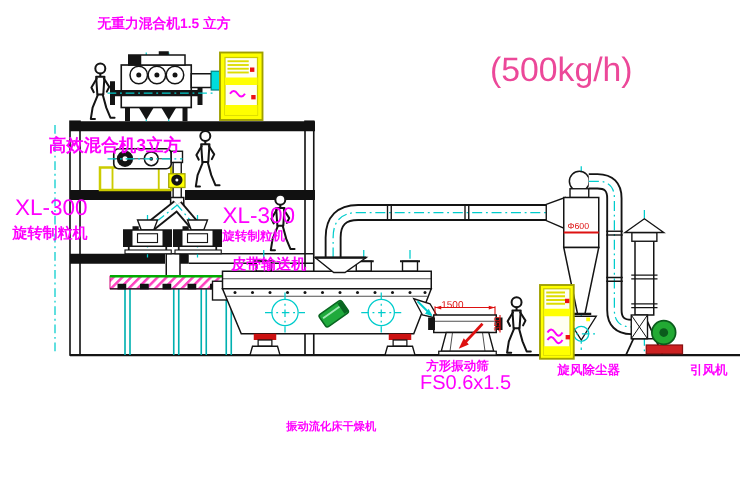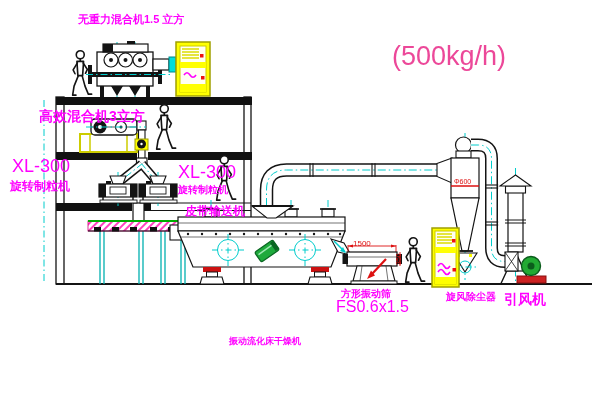--- a/index.html
+++ b/index.html
@@ -324,19 +324,19 @@
 <div class="lbl" style="left:178px;top:185px;font-size:10px;">旋转制粒机</div>
 
 <div class="lbl" style="left:153px;top:205px;font-size:12px;margin-left:32px;">皮带输送机</div>
 
 <div class="lbl" style="left:229px;top:289px;font-size:9px;margin-top:48px;">振动流化床干燥机</div>
 
 <div class="lbl" style="left:341px;top:289px;font-size:10px;">方形振动筛</div>
 <div class="lbl" style="left:336px;top:299px;font-size:16px;font-weight:normal;">FS0.6x1.5</div>
 
 <div class="lbl" style="left:446px;top:292px;font-size:10px;">旋风除尘器</div>
-<div class="lbl" style="left:504px;top:292px;font-size:14px;">引风机</div>
+<div class="lbl" style="left:552px;top:292px;font-size:10px;">引风机</div>
 
 <div class="dim" style="left:353px;top:240px;font-size:8px;">1500</div>
 <div class="dim vdim" style="left:395px;top:265px;font-size:7px;">350</div>
 <div class="dim" style="left:454px;top:178px;font-size:7px;">Φ600</div>
 
 </div>
 
 </body></html>

